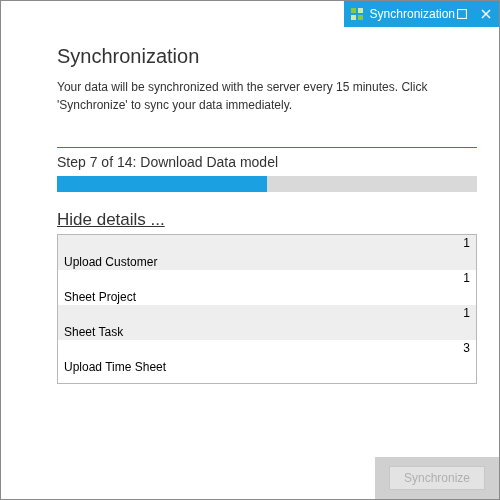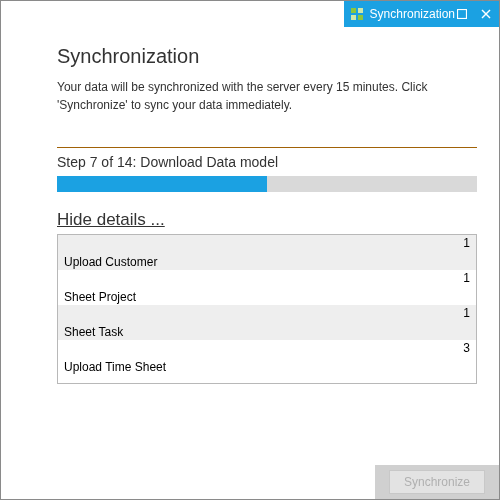--- a/index.html
+++ b/index.html
@@ -25,21 +25,21 @@
   .progress-fill { position:absolute; left:0; top:0; bottom:0; background:#1ba1e2; }
   .details-toggle { font-size: 17px; text-decoration: underline; color:#333; cursor:pointer; margin-bottom:4px; display:inline-block; }
   .details-box {
     border:1px solid #b8b8b8; height: 150px; overflow:auto; font-size:12px;
   }
   .detail-row { display:flex; padding:1px 6px; }
   .detail-row:nth-child(odd) { background:#eeeeee; }
   .detail-row .name { flex:1;margin-top:19px; }
   .detail-row .count { width: 20px; text-align:right; }
   .footer {
-    height: 34px; background:#d0d0d0; display:flex; align-items:center; justify-content:flex-end;
+    height: 42px; background:#d0d0d0; display:flex; align-items:center; justify-content:flex-end;
     padding: 0 14px;
   }
   .sync-btn {
     background:#e3e3e3; color:#b0b0b0; border:1px solid #c8c8c8; font-size:12px;
     padding: 4px 14px; cursor:default;
   }
 </style>
 </head>
 <body>
 

